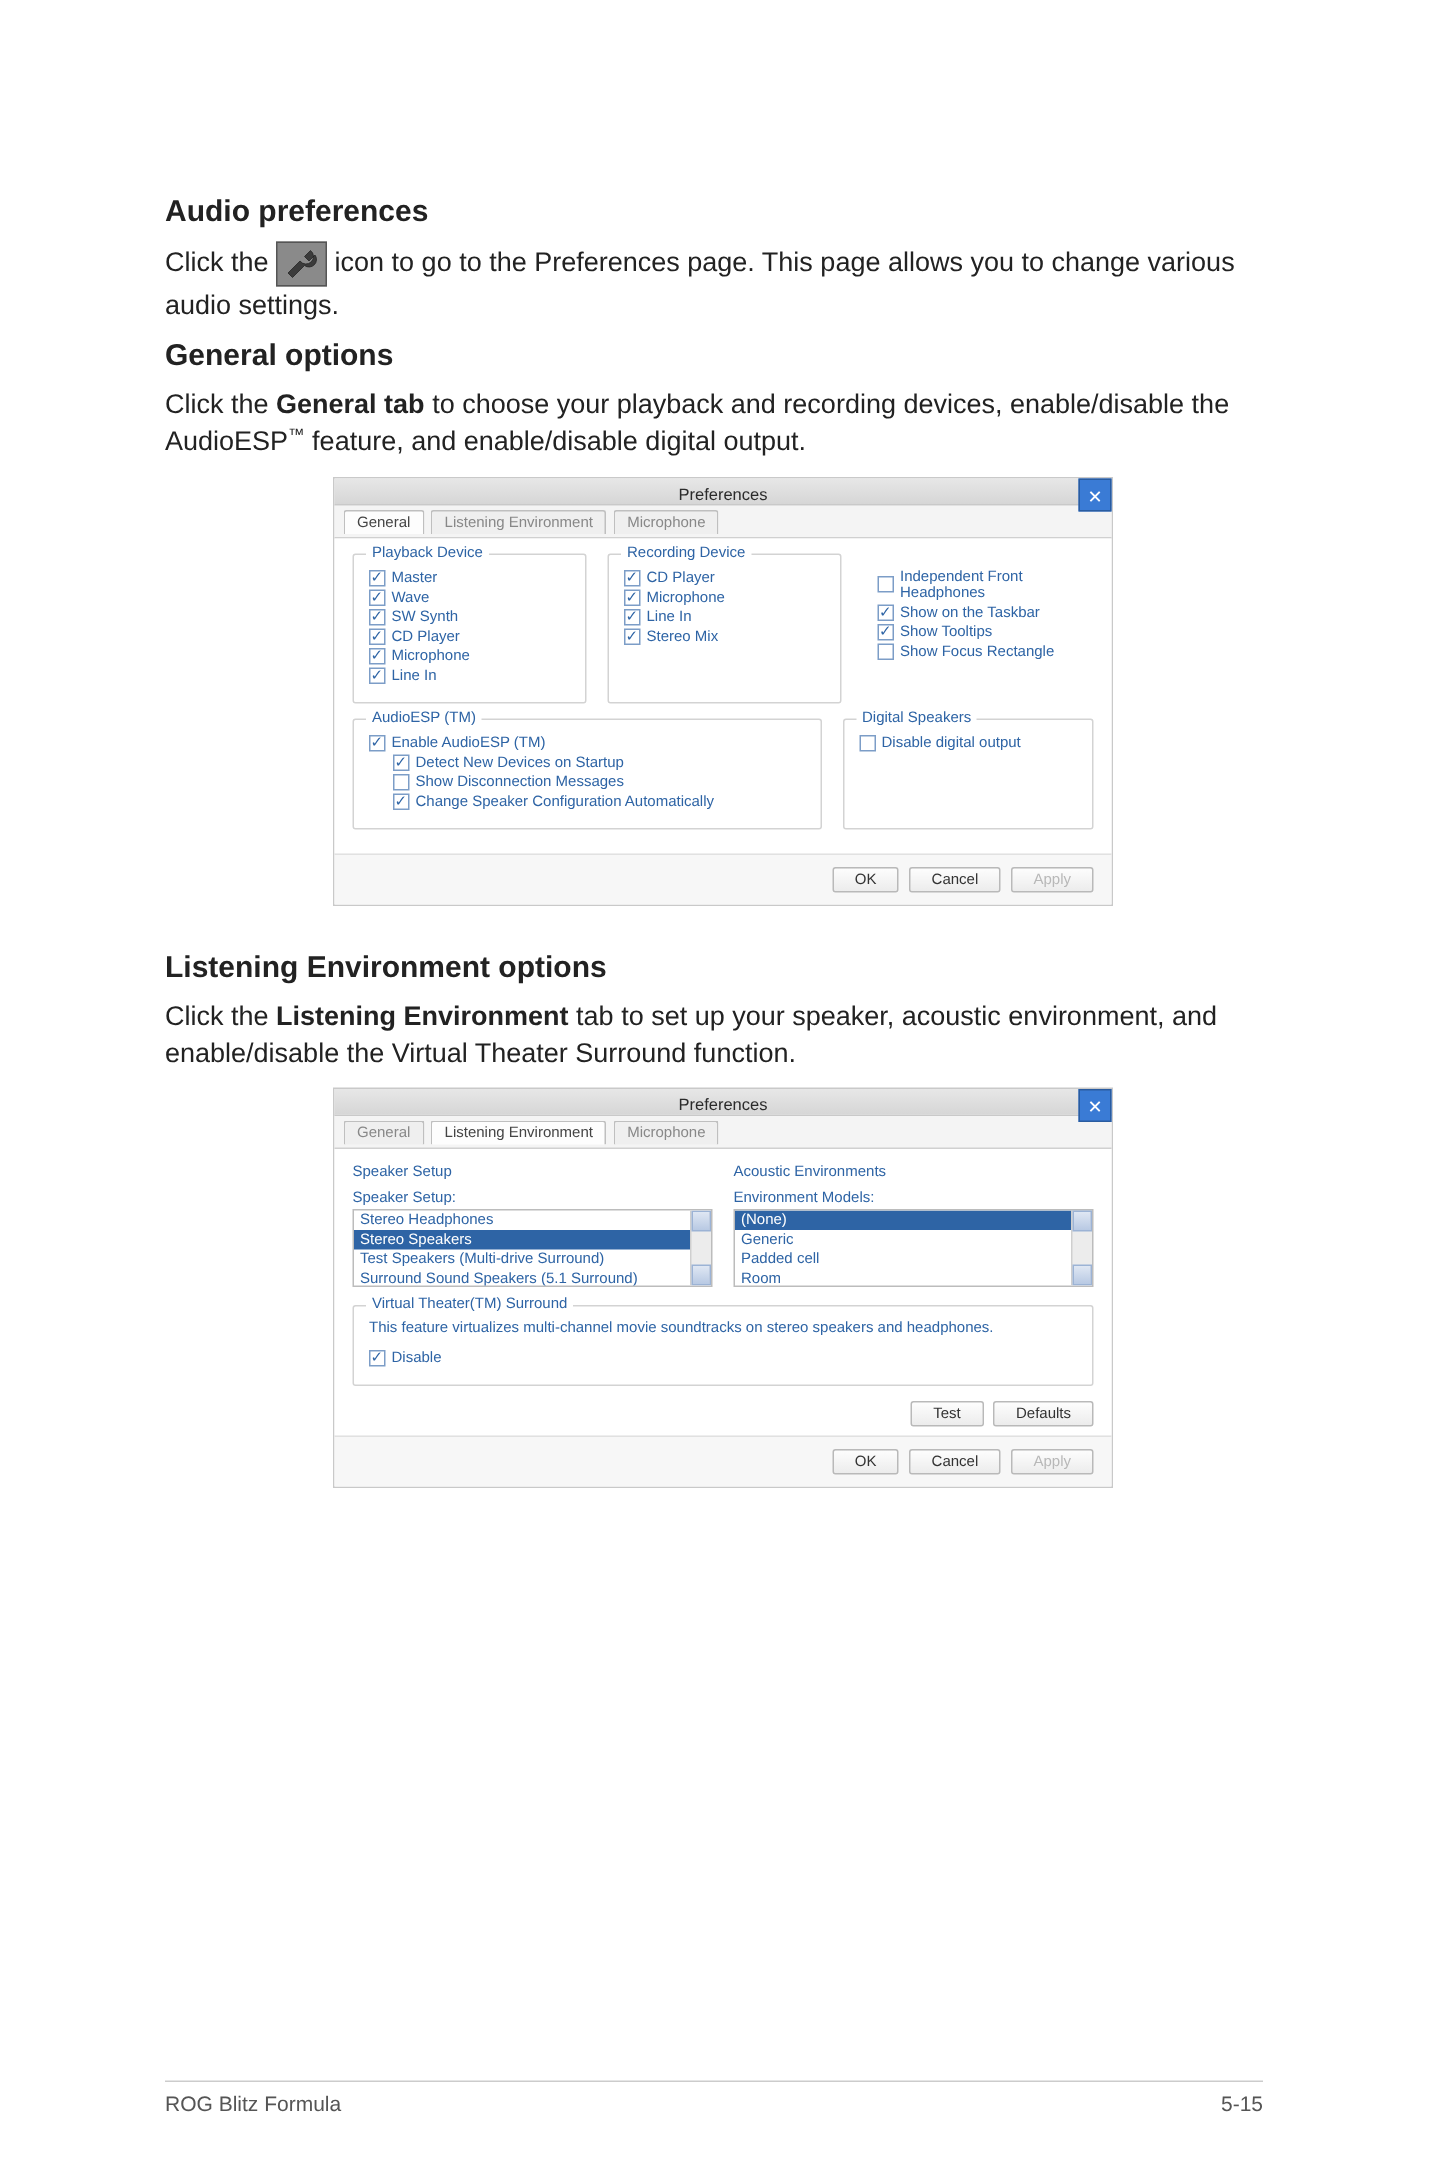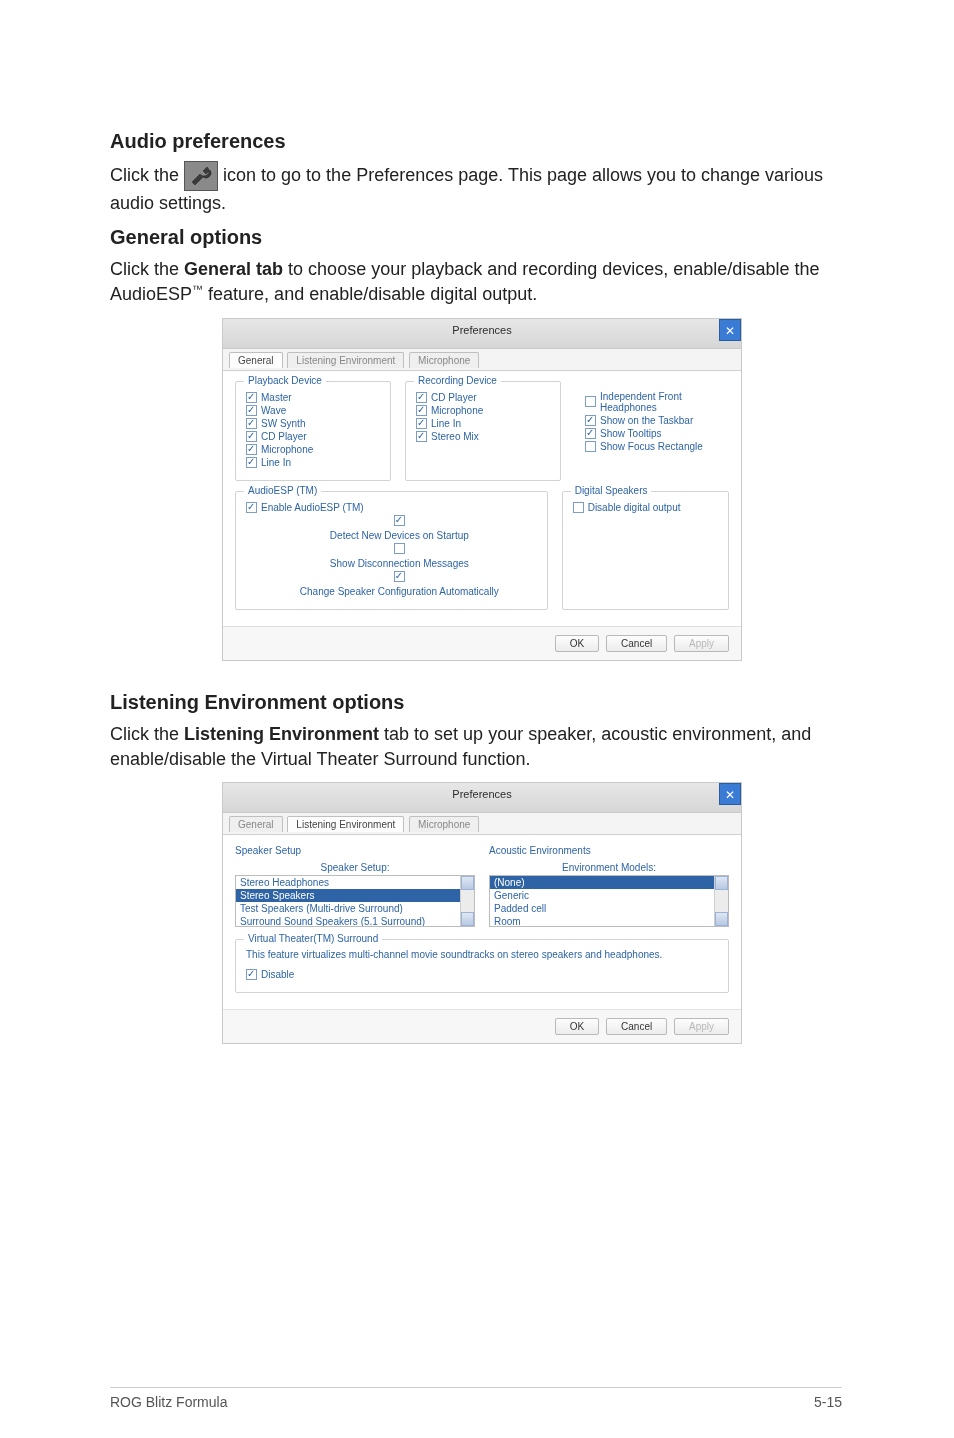--- a/index.html
+++ b/index.html
@@ -12,21 +12,21 @@
   .wrench-icon {
     display: inline-block; width: 34px; height: 30px; background:#8a8a8a;
     border:1px solid #555; position:relative; vertical-align: middle;
   }
   .wrench-icon svg { position:absolute; left:3px; top:2px; }
   .app-window {
     width: 520px; margin: 10px auto 30px auto; border: 1px solid #c9c9c9;
     font-size: 10px; color:#274b7c; background:#fff;
   }
   .titlebar {
-    height: 30px; background: linear-gradient(#e7e7e7,#d6d6d6);
+    height: 18px; background: linear-gradient(#e7e7e7,#d6d6d6);
     text-align: center; position: relative; border-bottom:1px solid #c9c9c9;
   }
   .titlebar-text { font-size:11px; color:#2b2b2b; line-height:22px; }
   .close-btn {
     position:absolute; right:0; top:0; width:22px; height:22px;
     background:#3a7bd5; color:#fff; font-size:12px; line-height:22px;
     border:1px solid #2a5ca0; text-align:center;
   }
   .tabbar { height:22px; padding:3px 6px 0 6px; background:#f4f4f4; border-bottom:1px solid #d0d0d0;}
   .tab {
@@ -69,23 +69,23 @@
   .listbox .scroll {
     position:absolute; right:0; top:0; width:14px; height:100%; background:#ececec;
     border-left:1px solid #cfcfcf;
   }
   .listbox .scroll .thumb-top, .listbox .scroll .thumb-bot {
     height:14px; background:linear-gradient(#dfe7f3,#b8c9e3); border:1px solid #9cb3d5;
   }
   .listbox .scroll .thumb-bot { position:absolute; bottom:0; left:0; right:0;}
   .env-col { flex:1; }
   .env-label { font-size:10px; color:#2e64a5; margin-bottom:2px; }
-  .sub-label { font-size:10px; color:#2e64a5; margin:6px 0 2px 0;text-align:center; }
+  .sub-label { font-size:10px; color:#2e64a5; margin:6px 0 2px 0; }
   .desc-text { font-size:10px; color:#2e64a5; line-height:1.3; }
-  .indent1 { margin-left:16px;flex-direction:column; }
+  .indent1 { margin-left:16px; }
   .footer {
     position:absolute; bottom:28px; left:110px; right:112px;
     border-top:1px solid #ccc; padding-top:6px;
     display:flex; justify-content:space-between; font-size:14px; color:#555;
   }
 </style>
 </head>
 <body>
 
 <div class="page">
@@ -276,20 +276,24 @@
 
       <div class="groupbox" style="margin-top:12px;">
         <div class="groupbox-title">Virtual Theater(TM) Surround</div>
         <div class="desc-text">This feature virtualizes multi-channel movie soundtracks on stereo speakers and headphones.</div>
         <div class="chk" style="margin-top:8px;">
             <span class="box checked"></span>
             <span>Disable</span>
           </div>
       </div>
 
+      <div style="text-align:right; margin-top:8px;">
+        <span class="btn">Test</span>
+        <span class="btn">Defaults</span>
+      </div>
     </div>
     <div class="buttonrow">
       <span class="btn">OK</span>
       <span class="btn">Cancel</span>
       <span class="btn disabled">Apply</span>
     </div>
   </div>
 
 </div>
 

